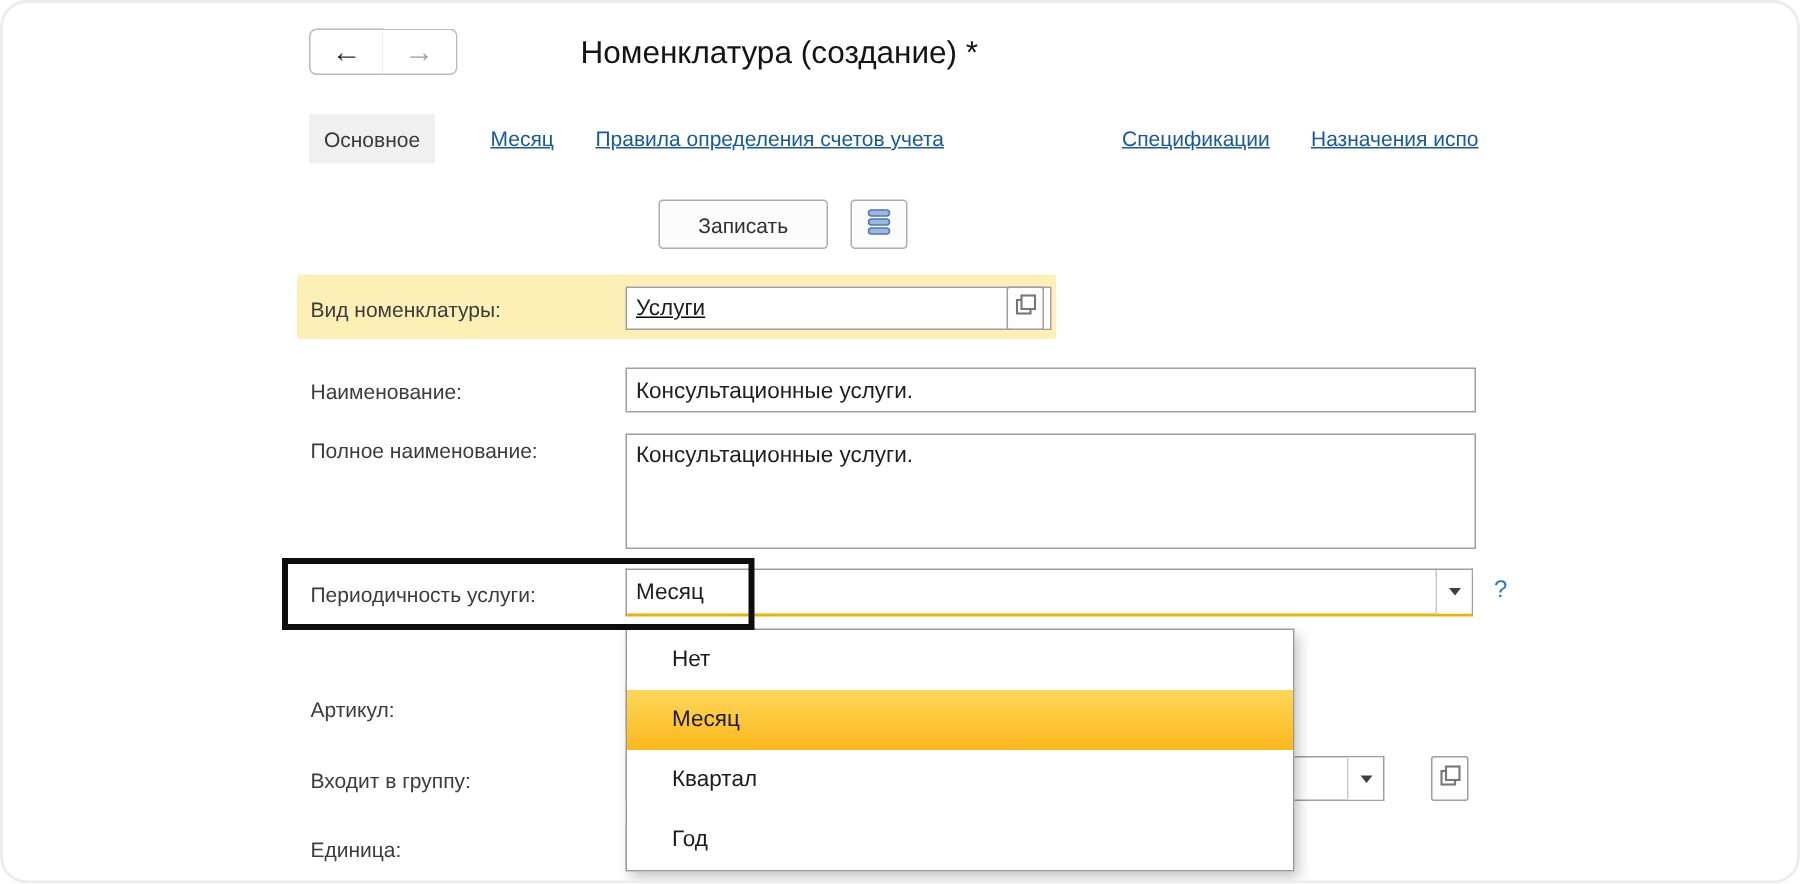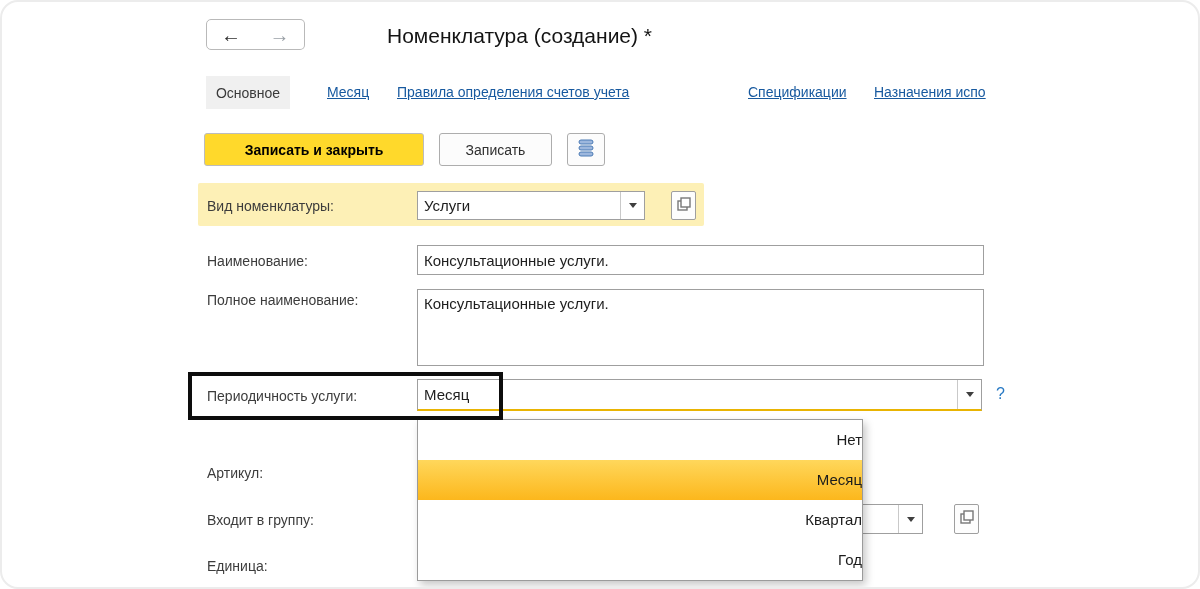--- a/index.html
+++ b/index.html
@@ -97,21 +97,21 @@
     width: 0; height: 0;
     border-left: 4px solid transparent; border-right: 4px solid transparent;
     border-top: 5px solid #3f3f3f;
   }
   .choose-btn {
     position: absolute; background: #fdfdfd; border: 1px solid #9f9f9f;
     border-radius: 2px; display: flex; align-items: center; justify-content: center;
     cursor: pointer;
   }
 
-  #kind-field    { left: 415px; top: 189px; width: 228px; height: 29px; }
+  #kind-field    { left: 415px; top: 189px; width: 284px; height: 29px; text-decoration: underline; }
   #kind-choose   { left: 669px; top: 189px; width: 25px;  height: 29px; }
   #name-field    { left: 415px; top: 243px; width: 567px; height: 30px; }
   #full-textarea {
     position: absolute; left: 415px; top: 287px; width: 567px; height: 77px;
     border: 1px solid #9f9f9f; resize: none; outline: none;
     font-family: inherit; font-size: 15px; color: #1e1e1e; padding: 5px 6px;
     background: #fff;
   }
   #period-field {
     left: 415px; top: 377px; width: 565px; height: 32px;
@@ -123,21 +123,21 @@
   }
   #article-field { left: 415px; top: 455px; width: 180px; height: 30px; z-index: 1; }
   #group-field   { left: 415px; top: 502px; width: 506px; height: 30px; z-index: 1; }
   #group-choose  { left: 952px; top: 502px; width: 25px;  height: 30px; z-index: 1; }
   #unit-field    { left: 415px; top: 548px; width: 250px; height: 30px; z-index: 1; }
 
   
   #dropdown {
     position: absolute; left: 415px; top: 417px; width: 446px;
     background: #fff; border: 1px solid #9b9b9b;
-    box-shadow: 3px 4px 8px rgba(0,0,0,0.22); z-index: 40; text-align: right;
+    box-shadow: 3px 4px 8px rgba(0,0,0,0.22); z-index: 40;
   }
   .dd-item {
     height: 40px; line-height: 40px; padding-left: 30px;
     font-size: 15px; color: #1c1c1c; cursor: pointer; white-space: nowrap;
   }
   .dd-selected {
     background: linear-gradient(180deg, #ffd75b 0%, #fcb71c 100%);
   }
 
   
@@ -160,21 +160,20 @@
   </button>
 
   <div id="title">Номенклатура (создание) *</div>
 
   <div class="tab-active">Основное</div>
   <a class="tab-link" id="tab-prices">Месяц</a>
   <a class="tab-link" id="tab-rules">Правила определения счетов учета</a>
   <a class="tab-link" id="tab-specs">Спецификации</a>
   <a class="tab-link" id="tab-purposes">Назначения испо</a>
 
-  <button class="btn" id="btn-save-close">Записать и закрыть</button>
   <button class="btn" id="btn-save">Записать</button>
   <button class="btn" id="btn-stack">
     <span>
       <svg width="16" height="18" viewBox="0 0 16 18">
         <g fill="#9db7dd" stroke="#4a7ab5" stroke-width="1">
           <rect x="1" y="1" width="14" height="4" rx="2"></rect>
           <rect x="1" y="7" width="14" height="4" rx="2"></rect>
           <rect x="1" y="13" width="14" height="4" rx="2"></rect>
         </g>
       </svg>

